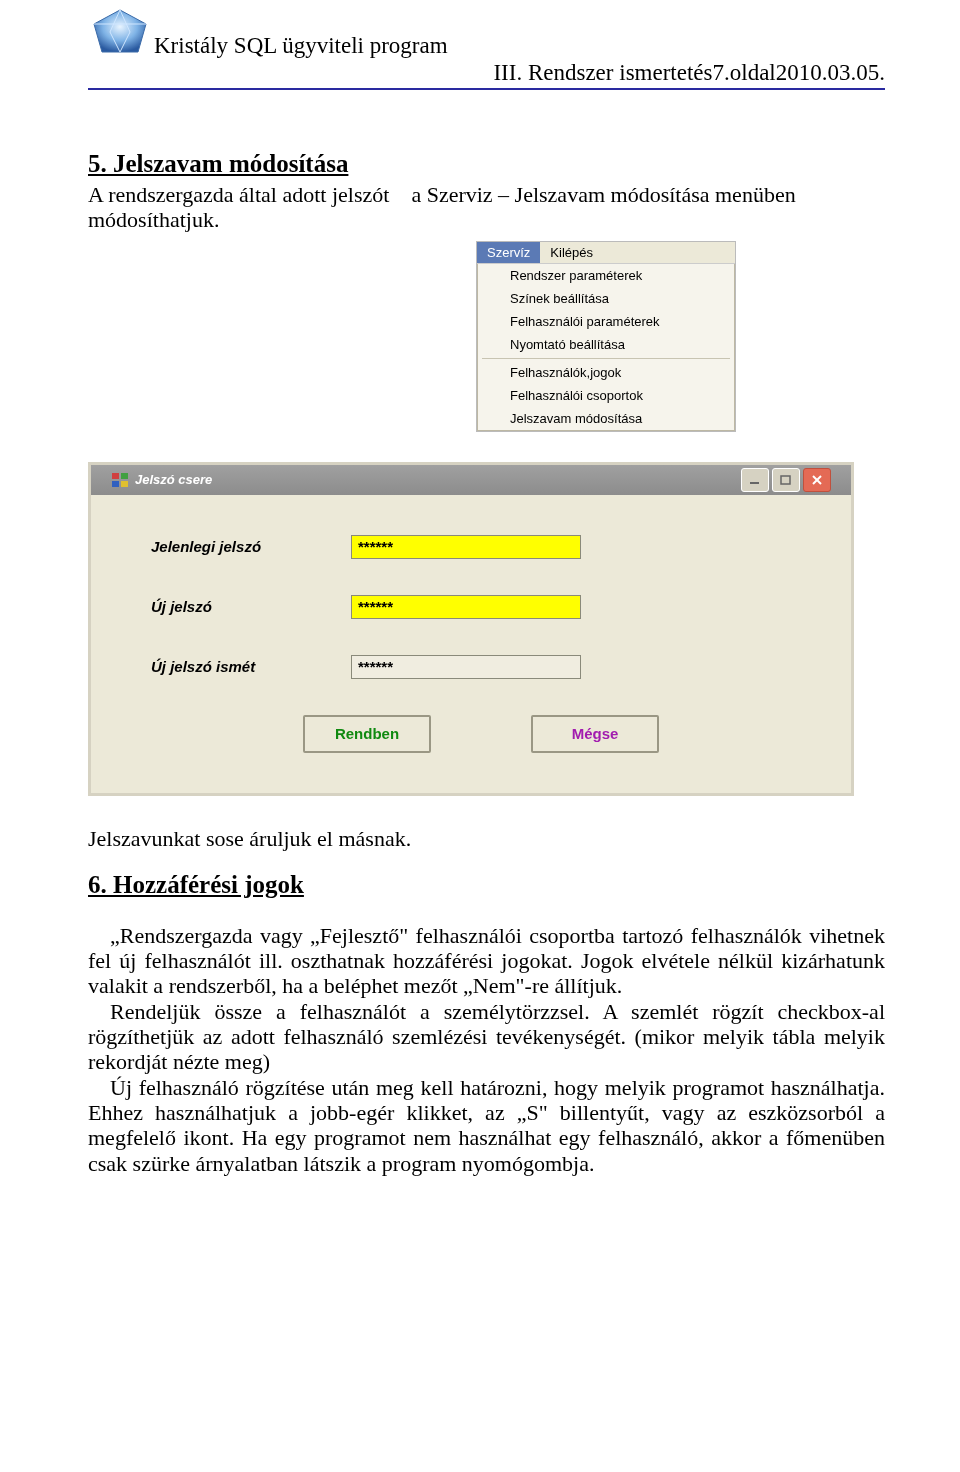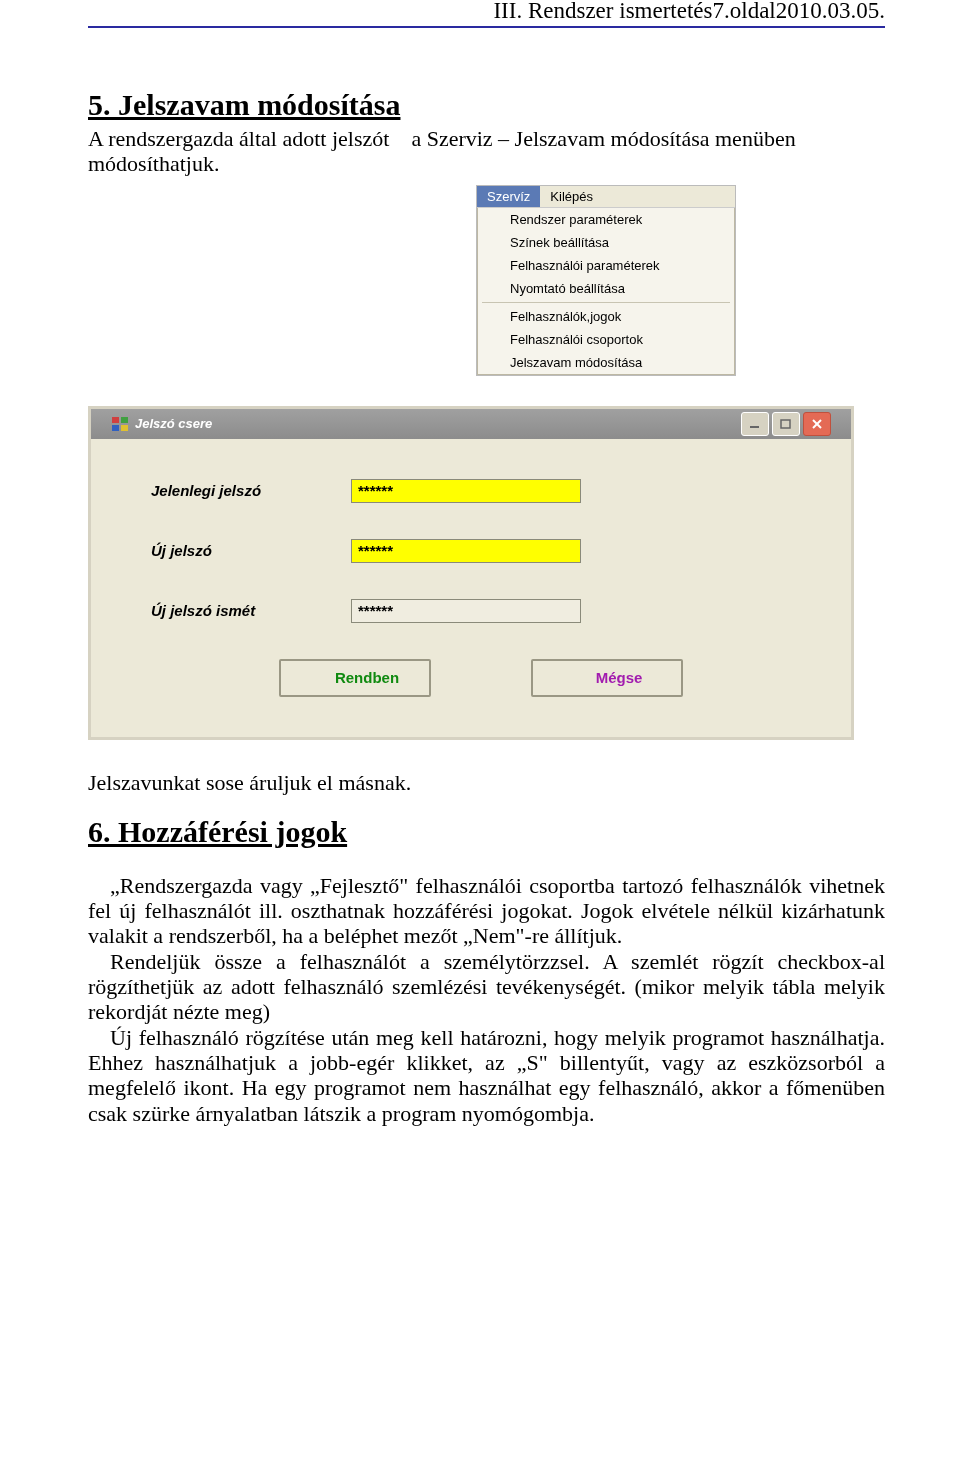--- a/index.html
+++ b/index.html
@@ -31,21 +31,21 @@
     justify-content: flex-end;
     font-size: 23px;
     margin-top: -2px;
   }
   hr.divider {
     border: none;
     border-top: 2px solid #2a2aa0;
     margin: 2px 0 60px 0;
   }
   .section-title {
-    font-size: 30px;
+    font-size: 25px;
     font-weight: bold;
     text-decoration: underline;
     margin-bottom: 4px;
   }
   .body-text {
     font-size: 22px;
     text-align: justify;
     line-height: 1.15;
   }
   .indent { text-indent: 22px; }
@@ -159,31 +159,48 @@
     height: 34px;
     border: 2px solid #9a9784;
     background: #ece9d8;
     font-family: Tahoma, sans-serif;
     font-size: 15px;
     font-weight: bold;
     border-radius: 2px;
     display: flex;
     align-items: center;
     justify-content: center;
-    padding-left: 24px;
   }
   .dlg-btn.ok { color: #108a10; }
   .dlg-btn.cancel { color: #a21caf; }
   .para-gap { height: 20px; }
 </style>
 </head>
 <body>
 
 <div class="page">
 
+  <div class="header-row">
+    <div class="logo">
+      <svg viewBox="0 0 64 56">
+        <defs>
+          <radialGradient id="g" cx="50%" cy="40%" r="60%">
+            <stop offset="0%" stop-color="#e8f4ff"></stop>
+            <stop offset="55%" stop-color="#7fb3e6"></stop>
+            <stop offset="100%" stop-color="#2a5aa0"></stop>
+          </radialGradient>
+        </defs>
+        <polygon points="32,4 58,18 50,46 14,46 6,18" fill="url(#g)" stroke="#3a6aa8" stroke-width="1"></polygon>
+        <polyline points="32,4 22,26 32,46" fill="none" stroke="#cfe6ff" stroke-width="1"></polyline>
+        <polyline points="32,4 42,26 32,46" fill="none" stroke="#cfe6ff" stroke-width="1"></polyline>
+        <line x1="6" y1="18" x2="58" y2="18" stroke="#cfe6ff" stroke-width="1"></line>
+      </svg>
+    </div>
+    <div class="program-title">Kristály SQL ügyviteli program</div>
+  </div>
 
   <div class="subheader">
     <span>III. Rendszer ismertetés</span>
     <span>7.oldal</span>
     <span>2010.03.05.</span>
   </div>
   <hr class="divider">
 
   <div class="section-title">5. Jelszavam módosítása</div>
   <div class="body-text">

